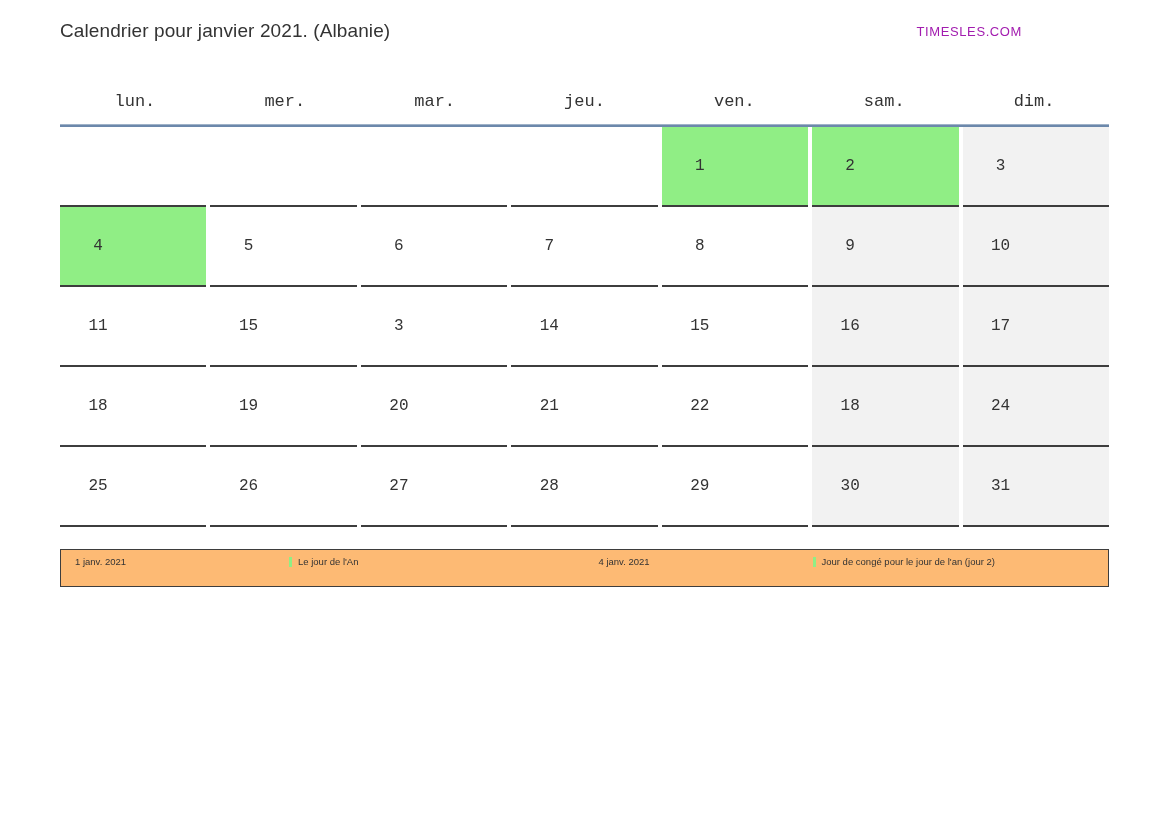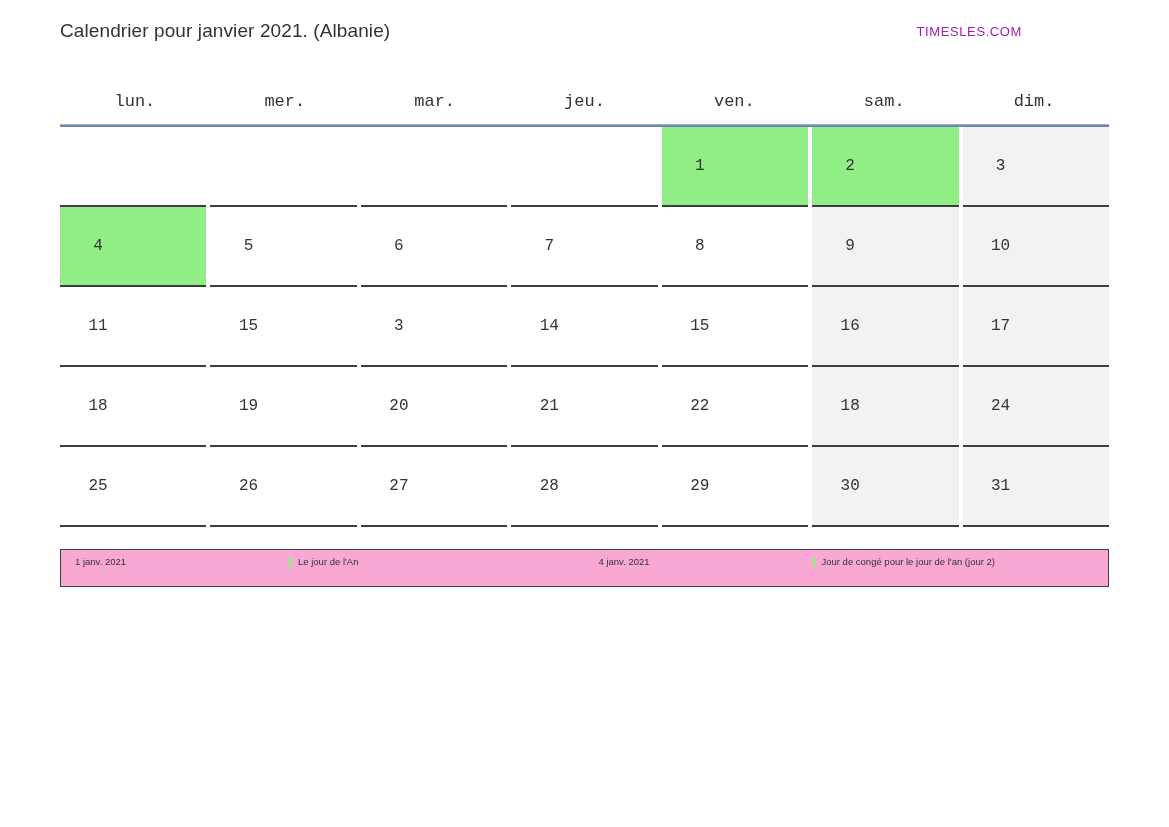--- a/index.html
+++ b/index.html
@@ -119,21 +119,21 @@
 
   
   .legend {
     position: absolute;
     left: 60px;
     top: 549px;
     width: 1049px;
     height: 38px;
     border: 1px solid #3d3d3d;
     box-sizing: border-box;
-    background: #f9a8d4;
+    background: #fdba74;
   }
   .legend-inner {
     display: flex;
     width: 100%;
     height: 100%;
     padding: 5px 0 0 0;
     box-sizing: border-box;
   }
   .legend-col {
     flex: 1 1 0;

